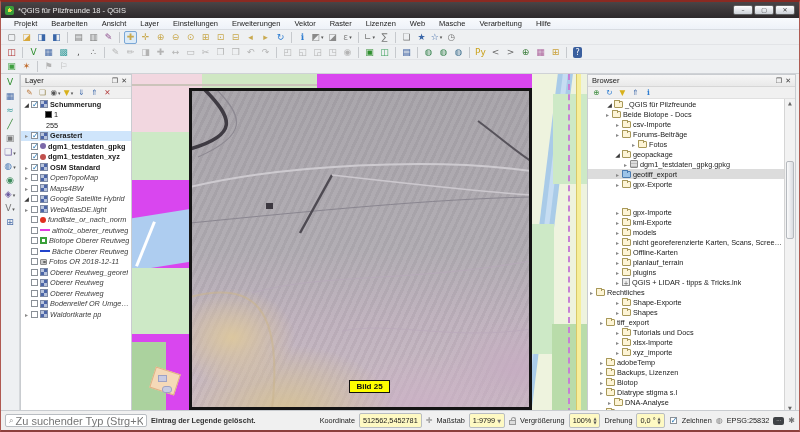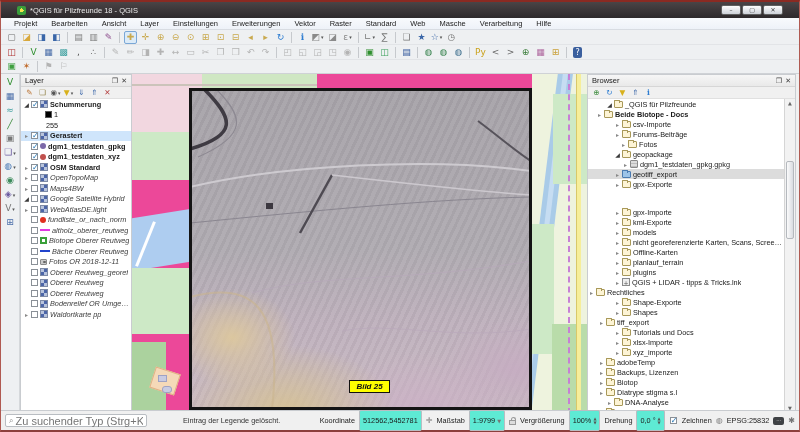--- a/index.html
+++ b/index.html
@@ -1,21 +1,21 @@
 <!DOCTYPE html>
 <html><head>
 <meta charset="utf-8">
 <style>
   * { box-sizing: border-box; margin:0; padding:0; }
   html,body { width:800px; height:432px; overflow:hidden; }
   body { font-family:"Liberation Sans","DejaVu Sans",sans-serif; font-size:8px; color:#1a1a1a; background:#f0f0f0; }
   .window { position:absolute; inset:0; border-top:2px solid #8a2a22; border-left:1px solid #b05a52; border-right:1px solid #b05a52; border-bottom:2px solid #8c3f3c; background:#f0f0f0; }
 
   
-  .titlebar { position:absolute; left:0; right:0; top:0; height:16px; background:linear-gradient(#4a4446,#2d292b); display:flex; align-items:center; padding:0 16px; }
+  .titlebar { position:absolute; left:0; right:0; top:0; height:16px; background:linear-gradient(#4a4446,#2d292b); display:flex; align-items:center; padding:0 4px; }
   .app-logo { width:9px; height:9px; border-radius:2px; background:radial-gradient(circle at 50% 50%, #f4e24c 0 2px, #3a9d3a 2px); margin-right:4px; }
   .title-text { color:#e8e8e8; font-size:7.5px; }
   .winbtns { margin-left:auto; display:flex; gap:1px; }
   .winbtn { width:20px; height:10px; background:linear-gradient(#fdfdfd,#cdd1d8); border:1px solid #5f5f5f; border-radius:2px; font-size:6px; line-height:8px; text-align:center; color:#333; font-family:"DejaVu Sans",sans-serif; }
 
   
   .menubar { position:absolute; left:0; right:0; top:16px; height:12px; background:linear-gradient(#f8fafd,#eef2f8); border-bottom:1px solid #d8dce2; display:flex; align-items:center; padding-left:6px; }
   .mitem { padding:0 7px; font-size:7.5px; color:#222; }
 
   
@@ -71,40 +71,40 @@
   .ic-db { width:8px; height:8px; border:1px solid #8a8a8a; background:repeating-linear-gradient(#dcdcdc 0 2px, #bdbdbd 2px 3px); border-radius:1px; }
   .ic-link { width:8px; height:8px; border:1px solid #8a8a8a; background:#eee; font-size:6px; line-height:7px; text-align:center; color:#555; font-family:"DejaVu Sans",sans-serif; }
 
   
   .vscroll { position:absolute; right:0; top:0; bottom:0; width:11px; background:#f2f2f2; border-left:1px solid #d5d5d5; }
   .vscroll .arr { position:absolute; left:0; width:100%; height:9px; text-align:center; font-size:5px; color:#666; font-family:"DejaVu Sans",sans-serif; line-height:9px; }
   .vscroll .arr.up { top:0; } .vscroll .arr.dn { bottom:0; }
   .vscroll .thumb { position:absolute; left:1px; right:1px; top:62px; height:78px; background:linear-gradient(90deg,#fbfbfb,#d9dce1); border:1px solid #b5b9be; border-radius:2px; }
 
   
-  .map { position:absolute; left:131px; top:0; width:455px; height:340px; background:#ec4899; overflow:hidden;font-style:italic; }
+  .map { position:absolute; left:131px; top:0; width:455px; height:340px; background:#d946ef; overflow:hidden; }
   .m { position:absolute; }
 
   .overlay { position:absolute; left:57px; top:14px; width:343px; height:322px; border:3px solid #141414;
     background:
       radial-gradient(90px 70px at 12% 78%, rgba(221,200,158,.95), rgba(221,200,158,0) 70%),
       radial-gradient(150px 95px at 28% 102%, rgba(214,194,148,.95), rgba(214,194,148,0) 72%),
       radial-gradient(130px 85px at 68% 102%, rgba(203,176,198,.9), rgba(203,176,198,0) 72%),
       radial-gradient(110px 70px at 96% 88%, rgba(198,172,194,.85), rgba(198,172,194,0) 72%),
       repeating-linear-gradient(115deg, rgba(60,56,64,.05) 0 3px, rgba(255,255,255,.04) 3px 7px),
       linear-gradient(180deg, #a7a3a9 0%, #afabb1 50%, #bfb1bd 74%, #c9b9c3 100%); }
   .overlay svg { position:absolute; inset:0; }
   .bild-label { position:absolute; left:157px; top:289px; width:41px; height:13px; background:#ffff00; border:1.5px solid #111; display:flex; align-items:center; justify-content:center; font-size:8px; font-weight:bold; color:#111; }
 
   
   .statusbar { position:absolute; left:0; right:0; bottom:0; height:20px; background:#f0f0f0; border-top:1px solid #c9ccd0; display:flex; align-items:center; padding:0 4px; gap:4px; font-size:7.3px; }
   .sb-search { width:142px; height:13px; background:#fff; border:1px solid #b9bdc2; border-radius:2px; display:flex; align-items:center; padding:0 3px; gap:2px; }
   .sb-search input { border:none; outline:none; width:100%; font-size:11px; color:#888; background:transparent; font-family:inherit; }
   .sb-glyph { font-family:"DejaVu Sans",sans-serif; color:#777; font-size:8px; }
-  .sb-field { background:#5eead4; border:1px solid #b9bdc2; border-radius:2px; height:21px; display:flex; align-items:center; padding:0 3px; }
+  .sb-field { background:#fef9c3; border:1px solid #b9bdc2; border-radius:2px; height:15px; display:flex; align-items:center; padding:0 3px; }
   .sb-label { color:#222; }
   .spin { display:flex; flex-direction:column; justify-content:center; font-size:4px; color:#555; line-height:3.5px; font-family:"DejaVu Sans",sans-serif; }
   .lockic { width:7px; height:5px; border:1px solid #999; background:#ddd; position:relative; margin-top:4px; }
   .lockic::before { content:""; position:absolute; left:1px; top:-4px; width:3px; height:3px; border:1px solid #999; border-bottom:none; border-radius:3px 3px 0 0; }
   .bubble { width:11px; height:8px; background:#3f4245; border-radius:2px; color:#fff; font-size:5px; line-height:7px; text-align:center; }
 </style>
 </head>
 <body>
 
 <div class="window">
@@ -121,21 +121,21 @@
 
   <div class="menubar" id="menubar">
       <span class="mitem">Projekt</span>
       <span class="mitem">Bearbeiten</span>
       <span class="mitem">Ansicht</span>
       <span class="mitem">Layer</span>
       <span class="mitem">Einstellungen</span>
       <span class="mitem">Erweiterungen</span>
       <span class="mitem">Vektor</span>
       <span class="mitem">Raster</span>
-      <span class="mitem">Standard</span>
+      <span class="mitem">Lizenzen</span>
       <span class="mitem">Web</span>
       <span class="mitem">Masche</span>
       <span class="mitem">Verarbeitung</span>
       <span class="mitem">Hilfe</span>
     </div>
 
   <div class="toolbars">
     <div class="tbrow" id="tbrow1">
         <span class="tbbtn">
           <span class="tbglyph" style="color: rgb(112, 112, 112);">▢</span>
@@ -635,36 +635,36 @@
         <div class="vscroll">
           <span class="arr up">▲</span>
           <span class="thumb"></span>
           <span class="arr dn">▼</span>
         </div>
       <div class="trow" style="height: 10px; padding-left: 18px;">
             <span class="exp open">◢</span>
             <span class="ic ic-folder"></span>
             <span class="tlabel">_QGIS für Pilzfreunde</span>
           </div>
-          <div class="trow" style="height: 10px; padding-left: 8px; font-weight: bold;">
+          <div class="trow" style="height: 10px; padding-left: 16px;">
             <span class="exp">▸</span>
             <span class="ic ic-folder"></span>
             <span class="tlabel">Beide Biotope - Docs</span>
           </div>
           <div class="trow" style="height: 10px; padding-left: 26px;">
             <span class="exp">▸</span>
             <span class="ic ic-folder"></span>
             <span class="tlabel">csv-Importe</span>
           </div>
           <div class="trow" style="height: 10px; padding-left: 26px;">
             <span class="exp">▸</span>
             <span class="ic ic-folder"></span>
             <span class="tlabel">Forums-Beiträge</span>
           </div>
-          <div class="trow" style="height: 10px; padding-left: 32px;">
+          <div class="trow" style="height: 10px; padding-left: 42px;">
             <span class="exp">▸</span>
             <span class="ic ic-folder"></span>
             <span class="tlabel">Fotos</span>
           </div>
           <div class="trow" style="height: 10px; padding-left: 26px; align-items: center;">
             <span class="exp open">◢</span>
             <span class="ic ic-folder"></span>
             <span class="tlabel">geopackage</span>
           </div>
           <div class="trow" style="height: 10px; padding-left: 34px;">
@@ -789,21 +789,21 @@
           </div>
         </div>
     </div>
   </div>
 
   <div class="statusbar">
     <div class="sb-search">
       <span class="sb-glyph">⌕</span>
       <input placeholder="Zu suchender Typ (Strg+K)" style="">
     </div>
-    <span style="font-weight:normal;color:#333;margin-left:32px;">Eintrag der Legende gelöscht.</span>
+    <span style="font-weight:bold;color:#333;">Eintrag der Legende gelöscht.</span>
     <span style="flex:1;"></span>
     <span class="sb-label">Koordinate</span>
     <span class="sb-field">512562,5452781</span>
     <span class="sb-glyph">✛</span>
     <span class="sb-label">Maßstab</span>
     <span class="sb-field"><span>1:9799</span>&nbsp;<span class="sb-glyph" style="font-size:5px;">▼</span></span>
     <span class="lockic"></span>
     <span class="sb-label">Vergrößerung</span>
     <span class="sb-field"><span>100%</span>&nbsp;<span class="spin">
           <span>▲</span>

